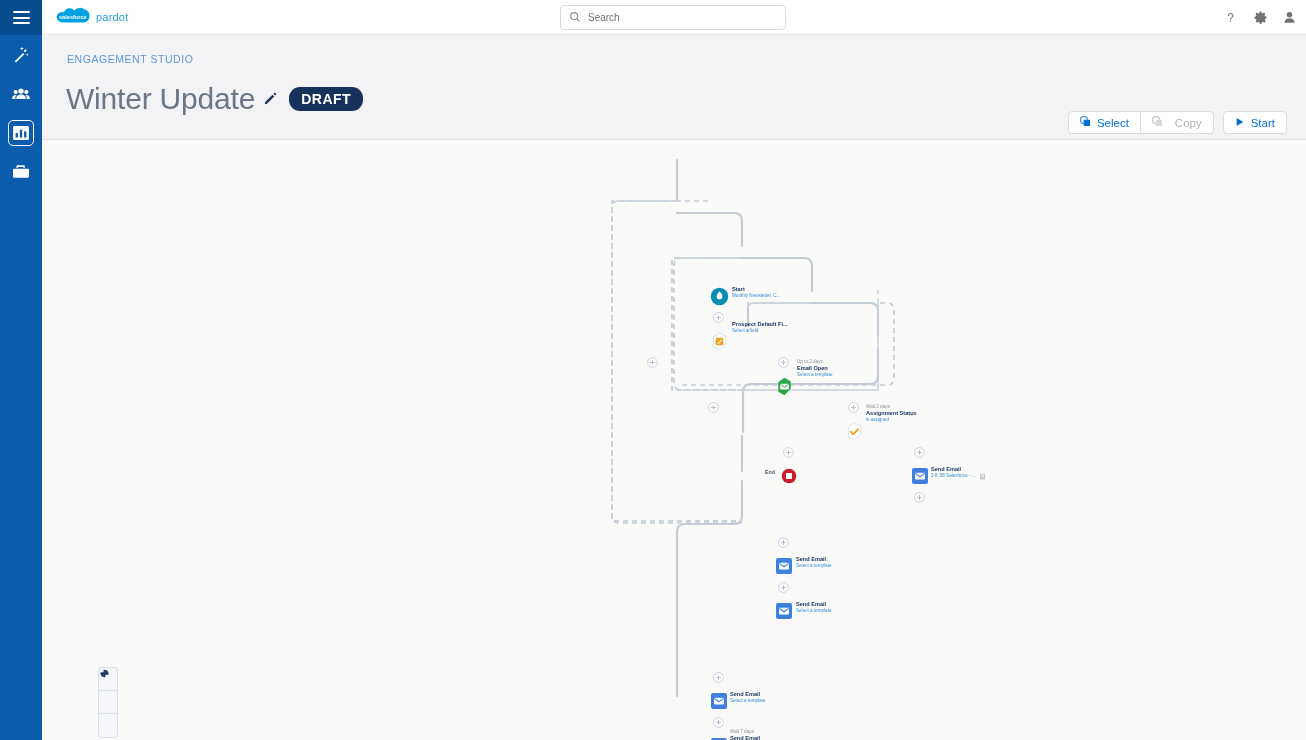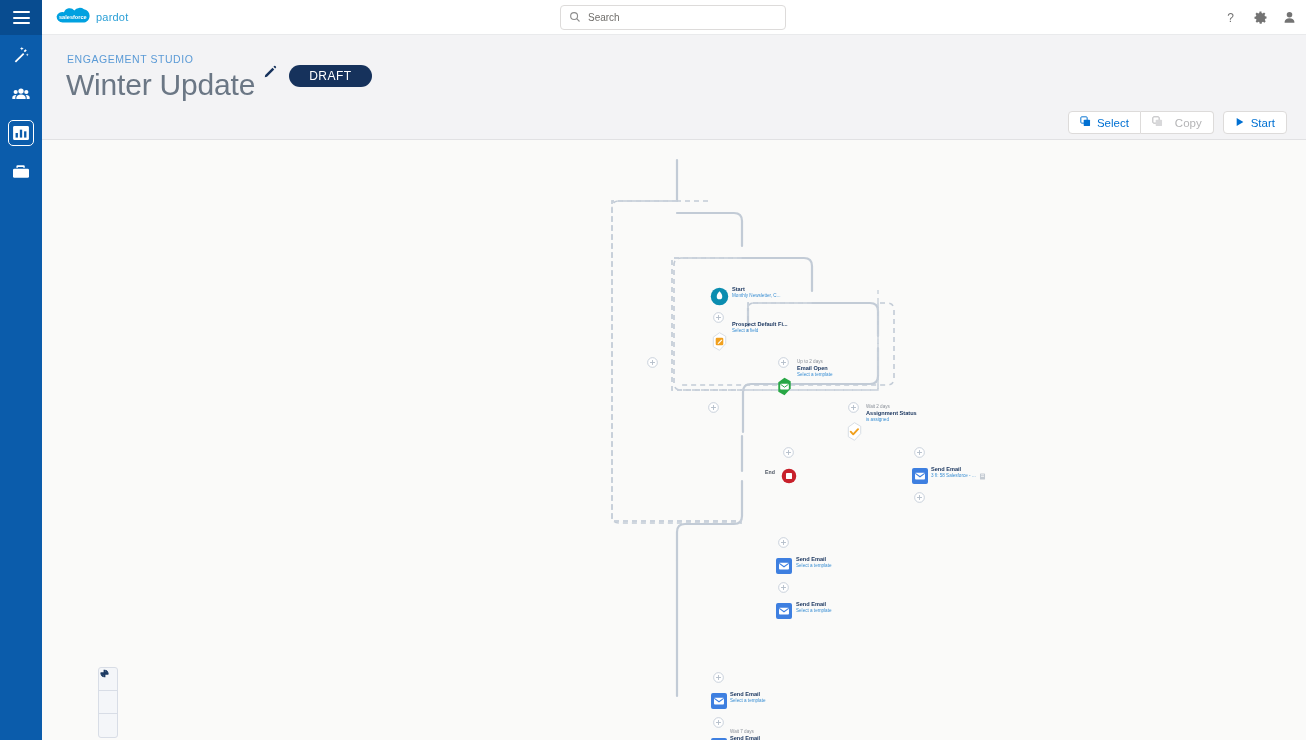--- a/index.html
+++ b/index.html
@@ -91,32 +91,32 @@
     position: absolute; left: 42px; top: 35px;
     width: 1264px; height: 105px;
     background: #f3f3f5;
     border-bottom: 1px solid #e1e1e3;
   }
   .eyebrow {
     position: absolute; left: 25px; top: 18px;
     font-size: 10.5px; color: #5a9ad6; letter-spacing: .55px;
   }
   .title-row {
-    position: absolute; left: 24px; top: 30px;
-    display: flex; align-items: flex-start; gap: 8px;
+    position: absolute; left: 24px; top: 44px;
+    display: flex; align-items: center; gap: 8px;
   }
   .page-title {
     font-size: 30px; font-weight: 300; color: #6b7785; letter-spacing: -.2px;
     line-height: 40px;
   }
   .edit-pencil { cursor: pointer; display:flex; align-items:center; }
   .badge-draft {
     background: #16325c; color: #fff;
-    font-size: 12px; font-weight: normal; letter-spacing: .5px;
-    padding: 4px 20px; border-radius: 11px;
+    font-size: 14px; font-weight: bold; letter-spacing: .5px;
+    padding: 4px 12px; border-radius: 11px;
     margin-left: 4px;
   }
 
   .header-btns {
     position: absolute; right: 19px; top: 76px;
     display: flex; align-items: center; gap: 9px;
   }
   .btn-group { display: flex; }
   .btn {
     height: 23px; background: #fff; border: 1px solid #dddbda;

